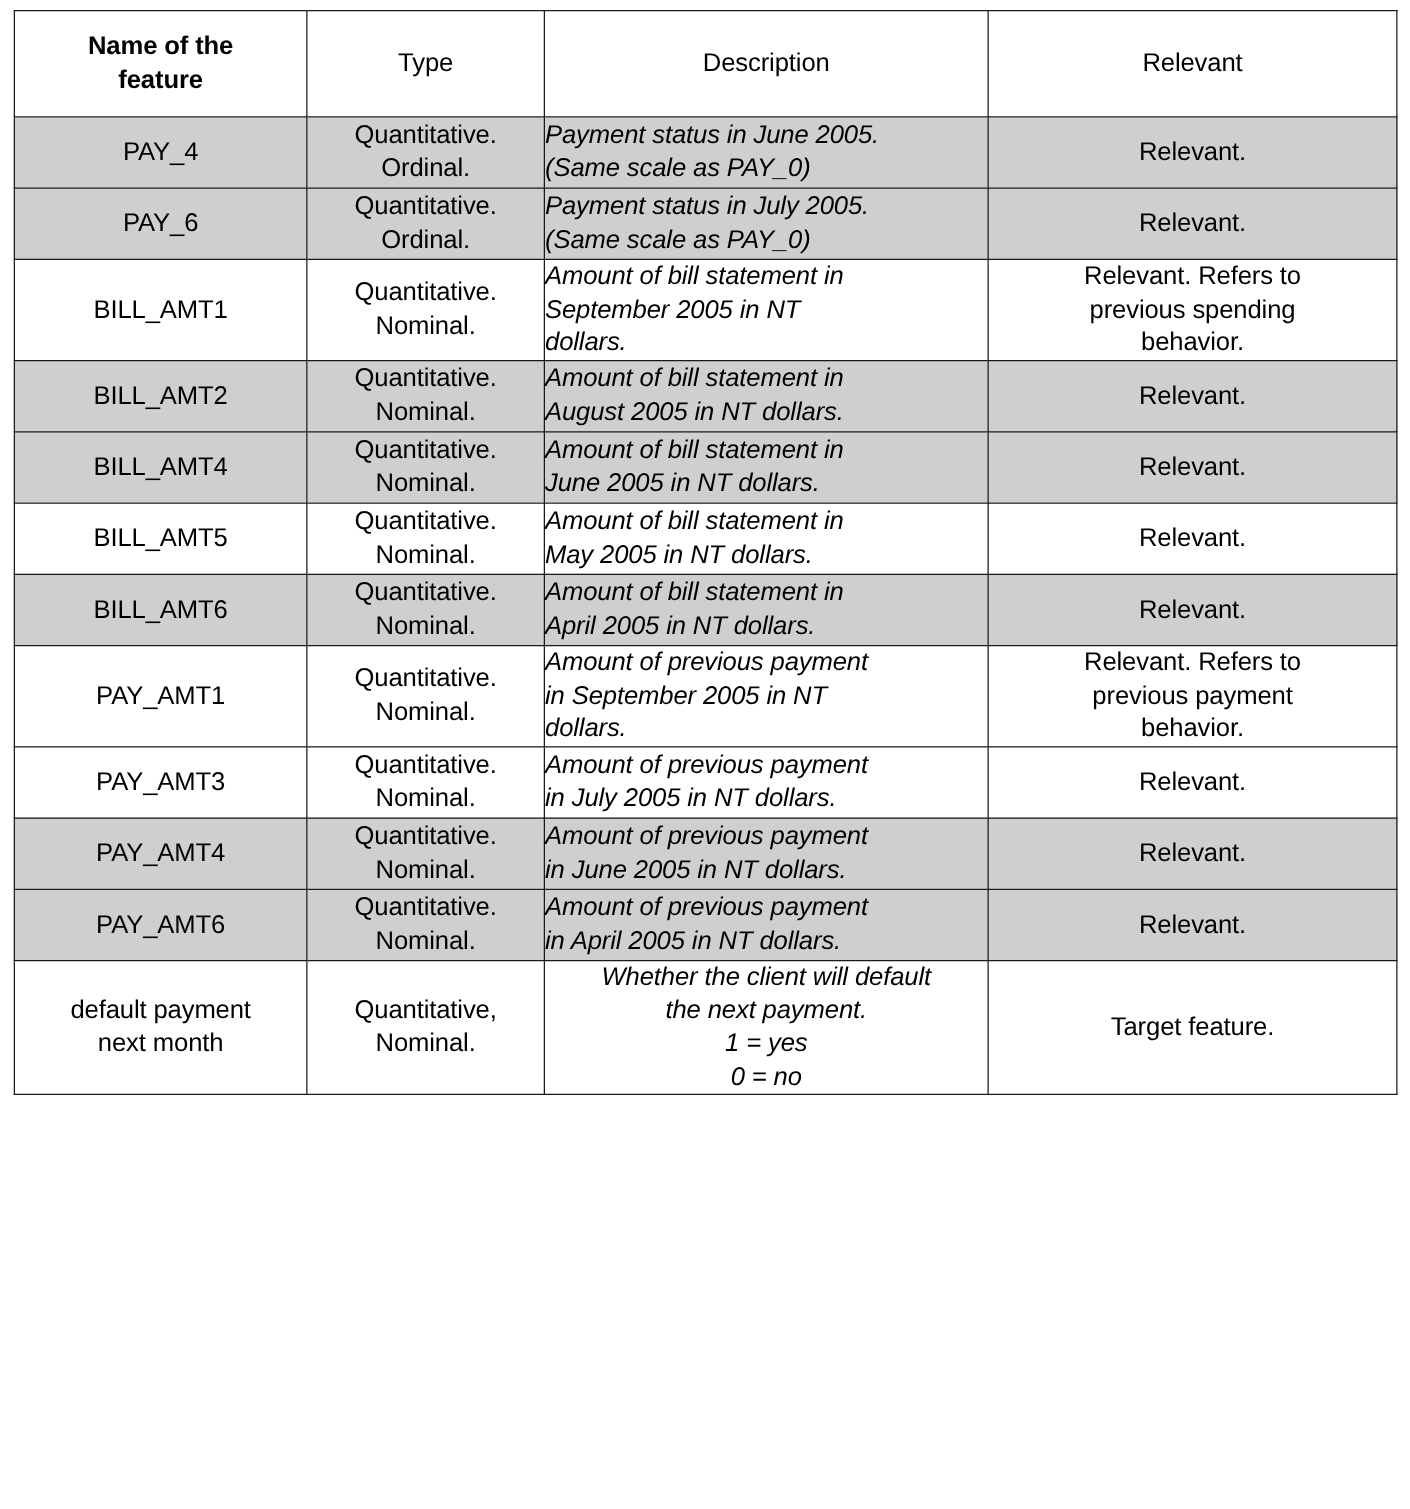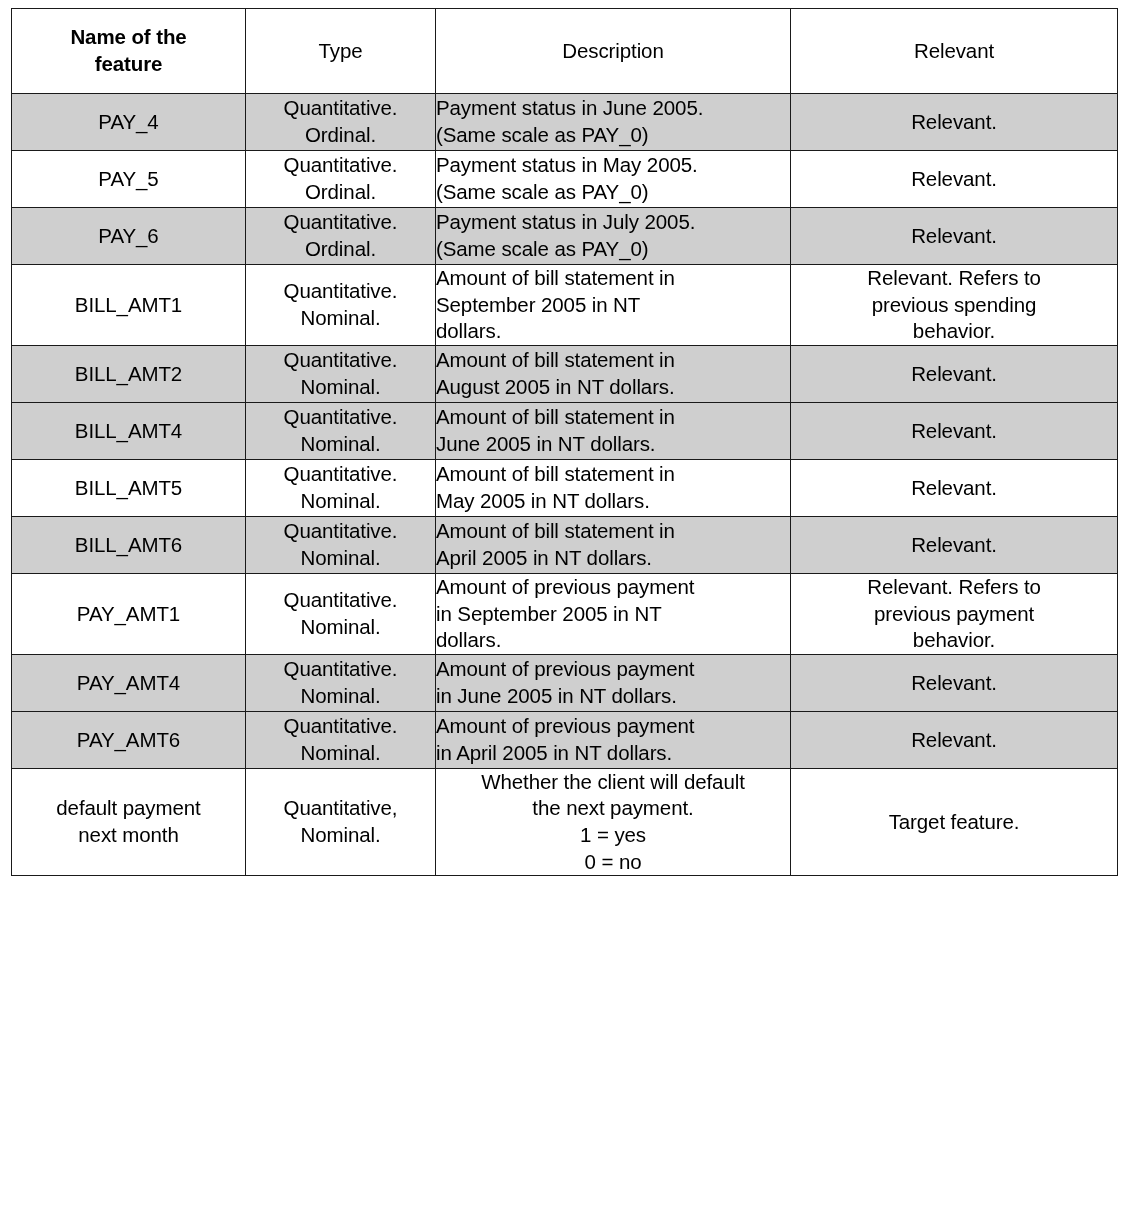--- a/index.html
+++ b/index.html
@@ -66,20 +66,21 @@
     font-weight: normal;
     padding: 4px 6px;
   }
   td.cell-type {
     text-align: center;
     padding: 4px 6px;
   }
   td.cell-desc {
     text-align: left;
     padding: 4px 8px 4px 10px;
+    font-style: italic;
   }
   td.cell-relevance {
     text-align: center;
     padding: 4px 10px;
   }
 
   .txt {
     display: block;
     white-space: pre-line;
   }
@@ -125,36 +126,20 @@
 Ordinal.</span>
           </td>
           <td class="cell-desc">
             <span class="txt">Payment status in June 2005.
 (Same scale as PAY_0)</span>
           </td>
           <td class="cell-relevance">
             <span class="txt">Relevant.</span>
           </td>
         </tr>
-        <tr class="plain r-h2">
-          <td class="cell-name">
-            <span class="txt">PAY_5</span>
-          </td>
-          <td class="cell-type">
-            <span class="txt">Quantitative.
-Ordinal.</span>
-          </td>
-          <td class="cell-desc">
-            <span class="txt">Payment status in May 2005.
-(Same scale as PAY_0)</span>
-          </td>
-          <td class="cell-relevance">
-            <span class="txt">Relevant.</span>
-          </td>
-        </tr>
         <tr class="shaded r-h2">
           <td class="cell-name">
             <span class="txt">PAY_6</span>
           </td>
           <td class="cell-type">
             <span class="txt">Quantitative.
 Ordinal.</span>
           </td>
           <td class="cell-desc">
             <span class="txt">Payment status in July 2005.
@@ -257,20 +242,36 @@
           </td>
           <td class="cell-desc">
             <span class="txt">Amount of previous payment
 in September 2005 in NT
 dollars.</span>
           </td>
           <td class="cell-relevance">
             <span class="txt">Relevant. Refers to
 previous payment
 behavior.</span>
+          </td>
+        </tr>
+        <tr class="plain r-h2">
+          <td class="cell-name">
+            <span class="txt">PAY_AMT3</span>
+          </td>
+          <td class="cell-type">
+            <span class="txt">Quantitative.
+Nominal.</span>
+          </td>
+          <td class="cell-desc">
+            <span class="txt">Amount of previous payment
+in July 2005 in NT dollars.</span>
+          </td>
+          <td class="cell-relevance">
+            <span class="txt">Relevant.</span>
           </td>
         </tr>
         <tr class="shaded r-h2">
           <td class="cell-name">
             <span class="txt">PAY_AMT4</span>
           </td>
           <td class="cell-type">
             <span class="txt">Quantitative.
 Nominal.</span>
           </td>

